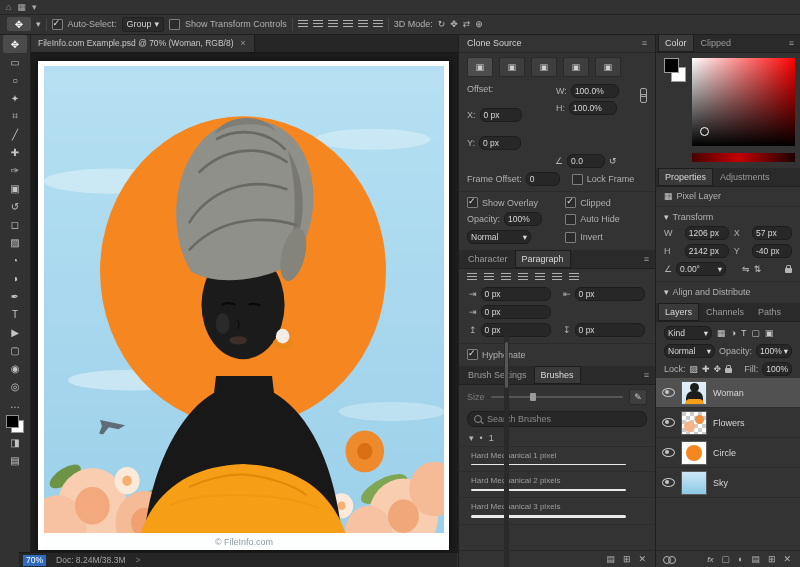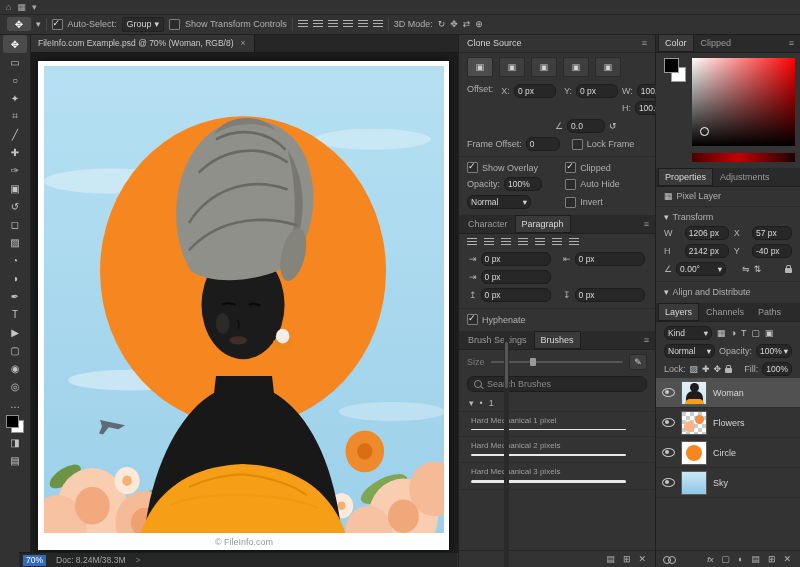--- a/index.html
+++ b/index.html
@@ -274,21 +274,21 @@
         <span class="pmenu">≡</span>
       </div>
       <div class="prow" style="gap:6px;padding-top:4px">
         <span class="stampbtn first">▣</span>
         <span class="stampbtn">▣</span>
         <span class="stampbtn">▣</span>
         <span class="stampbtn">▣</span>
         <span class="stampbtn">▣</span>
       </div>
       <div class="prow" style="align-items:flex-start;padding-top:5px">
-        <div style="flex:1.05;display:flex;flex-direction:row;gap:8px">
+        <div style="flex:1.05;display:flex;flex-direction:column;gap:14px">
           <span class="lbl">Offset:</span>
           <span class="cell">
               <span class="lbl">X:</span>
             <span class="field" style="width:34px">0 px</span>
             </span>
           <span class="cell">
               <span class="lbl">Y:</span>
             <span class="field" style="width:34px">0 px</span>
             </span>
         </div>

